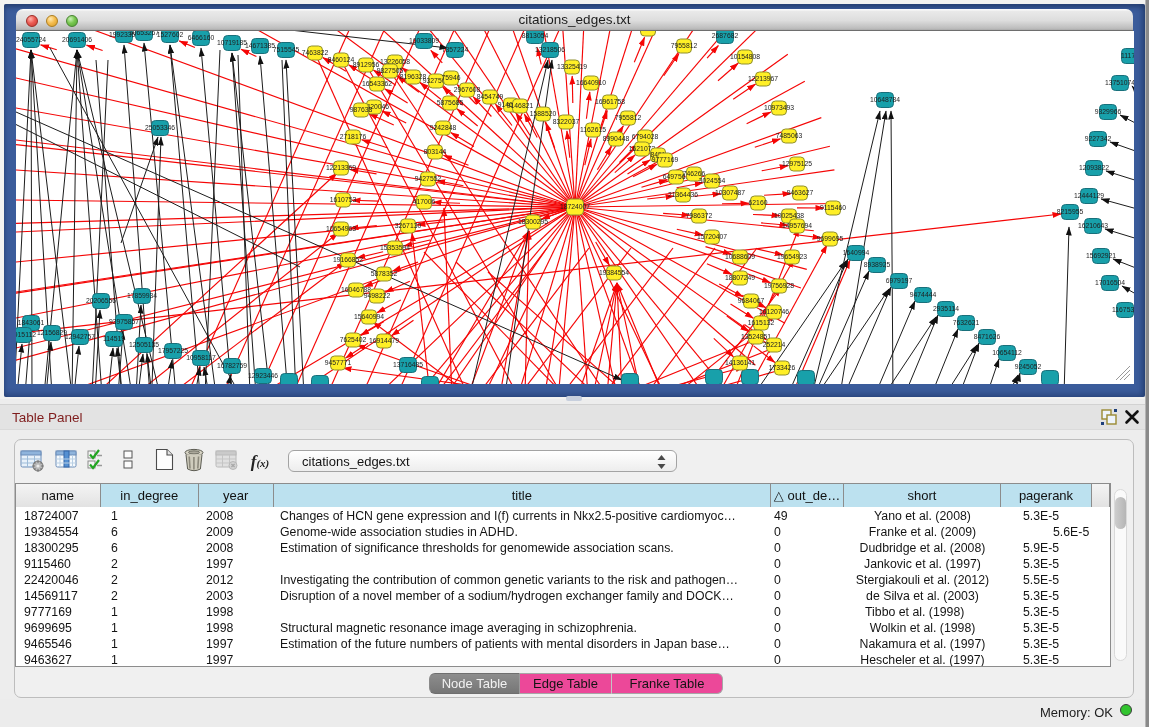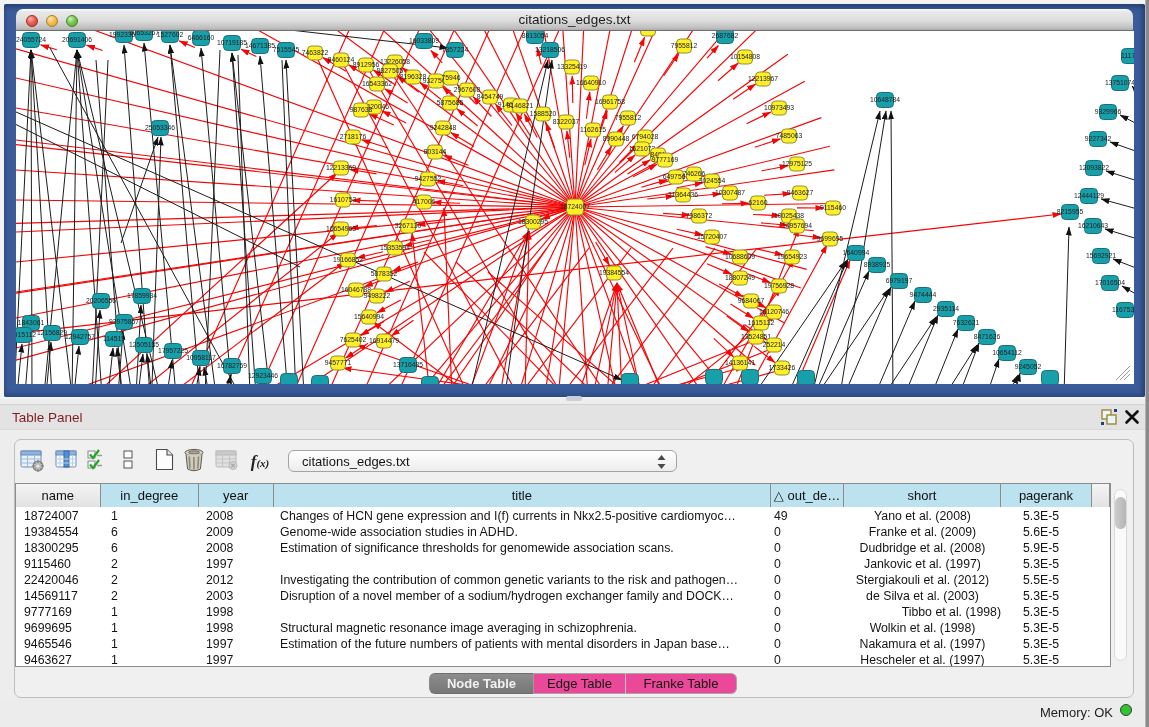--- a/index.html
+++ b/index.html
@@ -25,21 +25,21 @@
 #table { position:absolute; left:15px; top:483px; width:1096px; height:184px; background:#fff; border:1px solid #8c8c8c; overflow:hidden; }
 .hrow { position:absolute; left:0; top:0; height:23px; border-bottom:1px solid #8c8c8c; width:1094px; }
 .hc { position:absolute; top:0; height:23px; border-right:1px solid #8c8c8c; background:#bce1ef; font-size:13px; color:#111; text-align:center; line-height:23px; }
 .hc.gray { background:linear-gradient(180deg,#f4f4f4,#e2e2e2); }
 .drow { position:absolute; left:0; width:1094px; height:16px; font-size:12.3px; color:#141414; white-space:nowrap; }
 .dc { position:absolute; top:0; height:16px; line-height:16px; overflow:hidden; }
 #vscroll { position:absolute; left:1114px; top:489px; width:13px; height:172px; background:#fafafa; border:1px solid #d9d9d9; border-radius:7px; }
 #vthumb { position:absolute; left:1115px; top:497px; width:11px; height:32px; background:linear-gradient(90deg,#cdcdcd,#b5b5b5); border-radius:6px; }
 #tabs { position:absolute; left:429px; top:673px; height:21px; }
 .tab { position:relative; float:left; height:21px; line-height:20px; font-size:13px; text-align:center; background:#ec4899; color:#141414; border-top:1px solid #a6a6a6; border-bottom:1px solid #a6a6a6; }
-#tab1 { width:104px; border-left:1px solid #8a8a8a; border-radius:6px 0 0 6px; background:linear-gradient(180deg,#8d8d8d,#767676); color:#f2f2f2; border-top:1px solid #6f6f6f; border-bottom:1px solid #6f6f6f;font-weight:bold; }
+#tab1 { width:90px; border-left:1px solid #8a8a8a; border-radius:6px 0 0 6px; background:linear-gradient(180deg,#8d8d8d,#767676); color:#f2f2f2; border-top:1px solid #6f6f6f; border-bottom:1px solid #6f6f6f; }
 #tab2 { width:92px; border-left:1px solid #9a9a9a; }
 #tab3 { width:112px; border-left:1px solid #c4c4c4; border-right:1px solid #a6a6a6; border-radius:0 6px 6px 0; }
 #statusbar { position:absolute; left:0; top:699px; width:1149px; height:28px; background:#ececec; }
 #mem { position:absolute; right:36px; top:6px; font-size:13px; color:#1d1d1d; }
 #memdot { position:absolute; right:17px; top:5px; width:12px; height:12px; border-radius:50%; background:#31c42e; border:1.5px solid #3c3c3c; }
 #rightstrip { position:absolute; left:1145px; top:0; width:4px; height:727px; background:#8a8a8a; border-left:1px solid #b5b5b5; }
 #divnotch { position:absolute; left:566px; top:396px; width:16px; height:5px; background:#c7cfdd; border-radius:2px; }
 </style>
 </head>
 <body>
@@ -695,21 +695,21 @@
 <div class="dc" style="left:828px;width:157px;text-align:center">Yano et al. (2008)</div>
 <div class="dc" style="left:985px;width:80px;text-align:center">5.3E-5</div>
 </div>
 <div class="drow" style="top:40px">
 <div class="dc" style="left:8px;width:70px">19384554</div>
 <div class="dc" style="left:95px;width:80px">6</div>
 <div class="dc" style="left:190px;width:60px">2009</div>
 <div class="dc" style="left:264px;width:492px">Genome-wide association studies in ADHD.</div>
 <div class="dc" style="left:758px;width:60px">0</div>
 <div class="dc" style="left:828px;width:157px;text-align:center">Franke et al. (2009)</div>
-<div class="dc" style="left:985px;width:80px;text-align:center">5.6E-5</div>
+<div class="dc" style="left:1037px;width:80px;">5.6E-5</div>
 </div>
 <div class="drow" style="top:56px">
 <div class="dc" style="left:8px;width:70px">18300295</div>
 <div class="dc" style="left:95px;width:80px">6</div>
 <div class="dc" style="left:190px;width:60px">2008</div>
 <div class="dc" style="left:264px;width:492px">Estimation of significance thresholds for genomewide association scans.</div>
 <div class="dc" style="left:758px;width:60px">0</div>
 <div class="dc" style="left:828px;width:157px;text-align:center">Dudbridge et al. (2008)</div>
 <div class="dc" style="left:985px;width:80px;text-align:center">5.9E-5</div>
 </div>
@@ -737,21 +737,21 @@
 <div class="dc" style="left:264px;width:492px">Disruption of a novel member of a sodium/hydrogen exchanger family and DOCK…</div>
 <div class="dc" style="left:758px;width:60px">0</div>
 <div class="dc" style="left:828px;width:157px;text-align:center">de Silva et al. (2003)</div>
 <div class="dc" style="left:985px;width:80px;text-align:center">5.3E-5</div>
 </div>
 <div class="drow" style="top:120px">
 <div class="dc" style="left:8px;width:70px">9777169</div>
 <div class="dc" style="left:95px;width:80px">1</div>
 <div class="dc" style="left:190px;width:60px">1998</div>
 <div class="dc" style="left:758px;width:60px">0</div>
-<div class="dc" style="left:828px;width:157px;text-align:right">Tibbo et al. (1998)</div>
+<div class="dc" style="left:849px;width:157px;text-align:left">Tibbo et al. (1998)</div>
 <div class="dc" style="left:985px;width:80px;text-align:center">5.3E-5</div>
 </div>
 <div class="drow" style="top:136px">
 <div class="dc" style="left:8px;width:70px">9699695</div>
 <div class="dc" style="left:95px;width:80px">1</div>
 <div class="dc" style="left:190px;width:60px">1998</div>
 <div class="dc" style="left:264px;width:492px">Structural magnetic resonance image averaging in schizophrenia.</div>
 <div class="dc" style="left:758px;width:60px">0</div>
 <div class="dc" style="left:828px;width:157px;text-align:center">Wolkin et al. (1998)</div>
 <div class="dc" style="left:985px;width:80px;text-align:center">5.3E-5</div>

